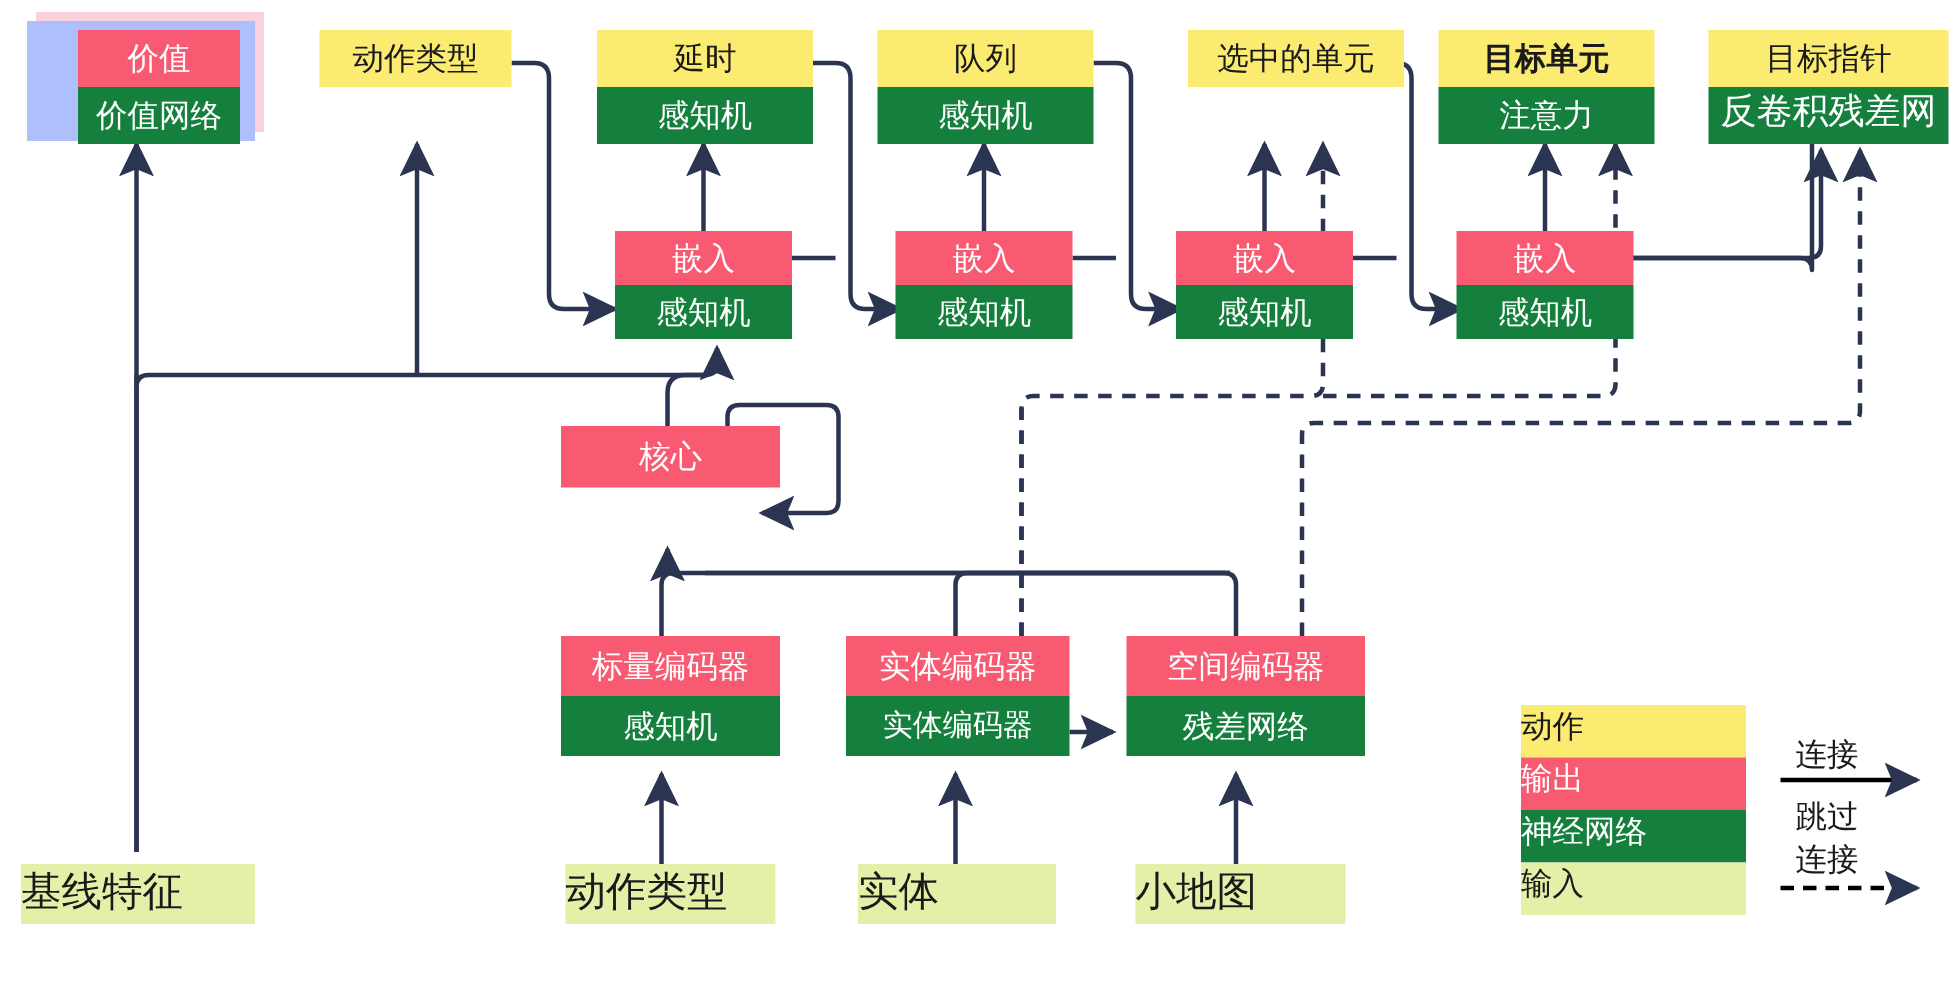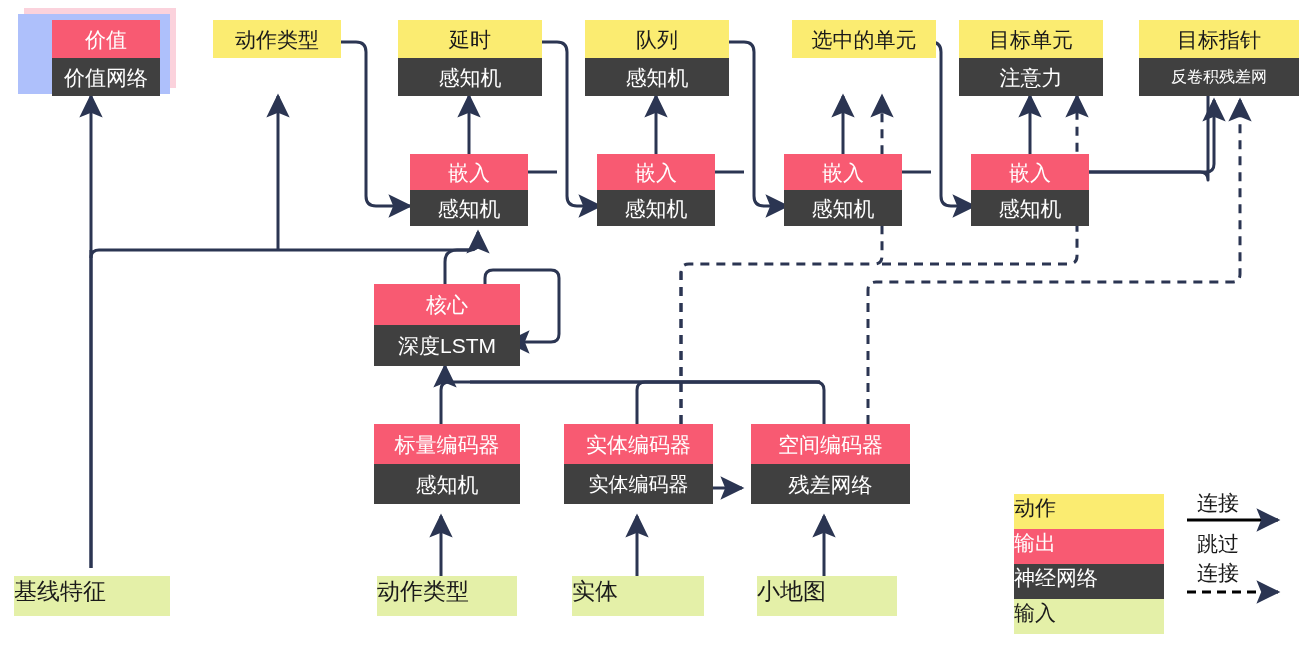--- a/index.html
+++ b/index.html
@@ -4,31 +4,31 @@
 <style>
   html,body{margin:0;padding:0;background:#ffffff;}
   body{font-family:"Liberation Sans","DejaVu Sans",sans-serif;}
   #stage{position:relative;width:1301px;height:662px;background:#fff;overflow:hidden;}
   svg.wires{position:absolute;left:0;top:0;width:1301px;height:662px;pointer-events:none;}
   .node{position:absolute;box-sizing:border-box;z-index:5;}
   .node .cell{display:flex;align-items:center;justify-content:center;text-align:center;
       line-height:1;white-space:nowrap;box-sizing:border-box;}
   .c-action{background:#fbec71;color:#1a1a1a;}
   .c-output{background:#f85a72;color:#ffffff;}
-  .c-net{background:#404040;color:#ffffff;}
+  .c-net{background:#15803d;color:#ffffff;}
   .c-input{background:#e4f0a8;color:#1a1a1a;}
   .shadow{position:absolute;z-index:4;}
   .sh-a{background:#fbd2dc;}
   .sh-b{background:#aec0fb;}
-  .legend{position:absolute;z-index:6;margin-top:24px;}
+  .legend{position:absolute;z-index:6;}
   .legend .cell{width:150px;height:35px;font-size:21px;}
   .lg-text{position:absolute;font-size:21px;color:#1a1a1a;white-space:nowrap;z-index:6;}
   .topcell{font-size:21px;}
   .botcell{font-size:21px;}
-  .inputbox{font-size:23px;}
+  .inputbox{font-size:27px;}
 </style>
 </head>
 <body>
 
 <div id="stage">
 
   <svg class="wires" viewBox="0 0 1301 662">
     <defs>
       <marker id="ah" markerWidth="9" markerHeight="9" refX="7.2" refY="4.5" orient="auto" markerUnits="strokeWidth">
         <path d="M0,0.6 L8,4.5 L0,8.4 L1.6,4.5 Z" fill="#2b3552"></path>
@@ -114,27 +114,27 @@
   <div class="node" style="left:585px;top:20px;width:144px;">
     <div class="cell c-action topcell" style="height:38px;">队列</div>
     <div class="cell c-net    botcell" style="height:38px;">感知机</div>
   </div>
 
   <div class="node" style="left:792px;top:20px;width:144px;">
     <div class="cell c-action topcell" style="height:38px;">选中的单元</div>
   </div>
 
   <div class="node" style="left:959px;top:20px;width:144px;">
-    <div class="cell c-action topcell" style="height:38px;">目标单元</div>
+    <div class="cell c-action topcell" style="height:38px;font-weight:bold;">目标单元</div>
     <div class="cell c-net    botcell" style="height:38px;">注意力</div>
   </div>
 
   <div class="node" style="left:1139px;top:20px;width:160px;">
     <div class="cell c-action topcell" style="height:38px;">目标指针</div>
-    <div class="cell c-net    botcell" style="height:38px;font-size:16px;">反卷积残差网</div>
+    <div class="cell c-net    botcell" style="height:38px;font-size:24px;font-family:Liberation Mono, monospace;">反卷积残差网</div>
   </div>
 
   <div class="node" style="left:410px;top:154px;width:118px;">
     <div class="cell c-output topcell" style="height:36px;">嵌入</div>
     <div class="cell c-net    botcell" style="height:36px;">感知机</div>
   </div>
   <div class="node" style="left:597px;top:154px;width:118px;">
     <div class="cell c-output topcell" style="height:36px;">嵌入</div>
     <div class="cell c-net    botcell" style="height:36px;">感知机</div>
   </div>
@@ -142,21 +142,20 @@
     <div class="cell c-output topcell" style="height:36px;">嵌入</div>
     <div class="cell c-net    botcell" style="height:36px;">感知机</div>
   </div>
   <div class="node" style="left:971px;top:154px;width:118px;">
     <div class="cell c-output topcell" style="height:36px;">嵌入</div>
     <div class="cell c-net    botcell" style="height:36px;">感知机</div>
   </div>
 
   <div class="node" style="left:374px;top:284px;width:146px;">
     <div class="cell c-output topcell" style="height:41px;">核心</div>
-    <div class="cell c-net    botcell" style="height:41px;">深度LSTM</div>
   </div>
 
   <div class="node" style="left:374px;top:424px;width:146px;">
     <div class="cell c-output topcell" style="height:40px;">标量编码器</div>
     <div class="cell c-net    botcell" style="height:40px;">感知机</div>
   </div>
   <div class="node" style="left:564px;top:424px;width:149px;">
     <div class="cell c-output topcell" style="height:40px;">实体编码器</div>
     <div class="cell c-net    botcell" style="height:40px;font-size:20px;">实体编码器</div>
   </div>

